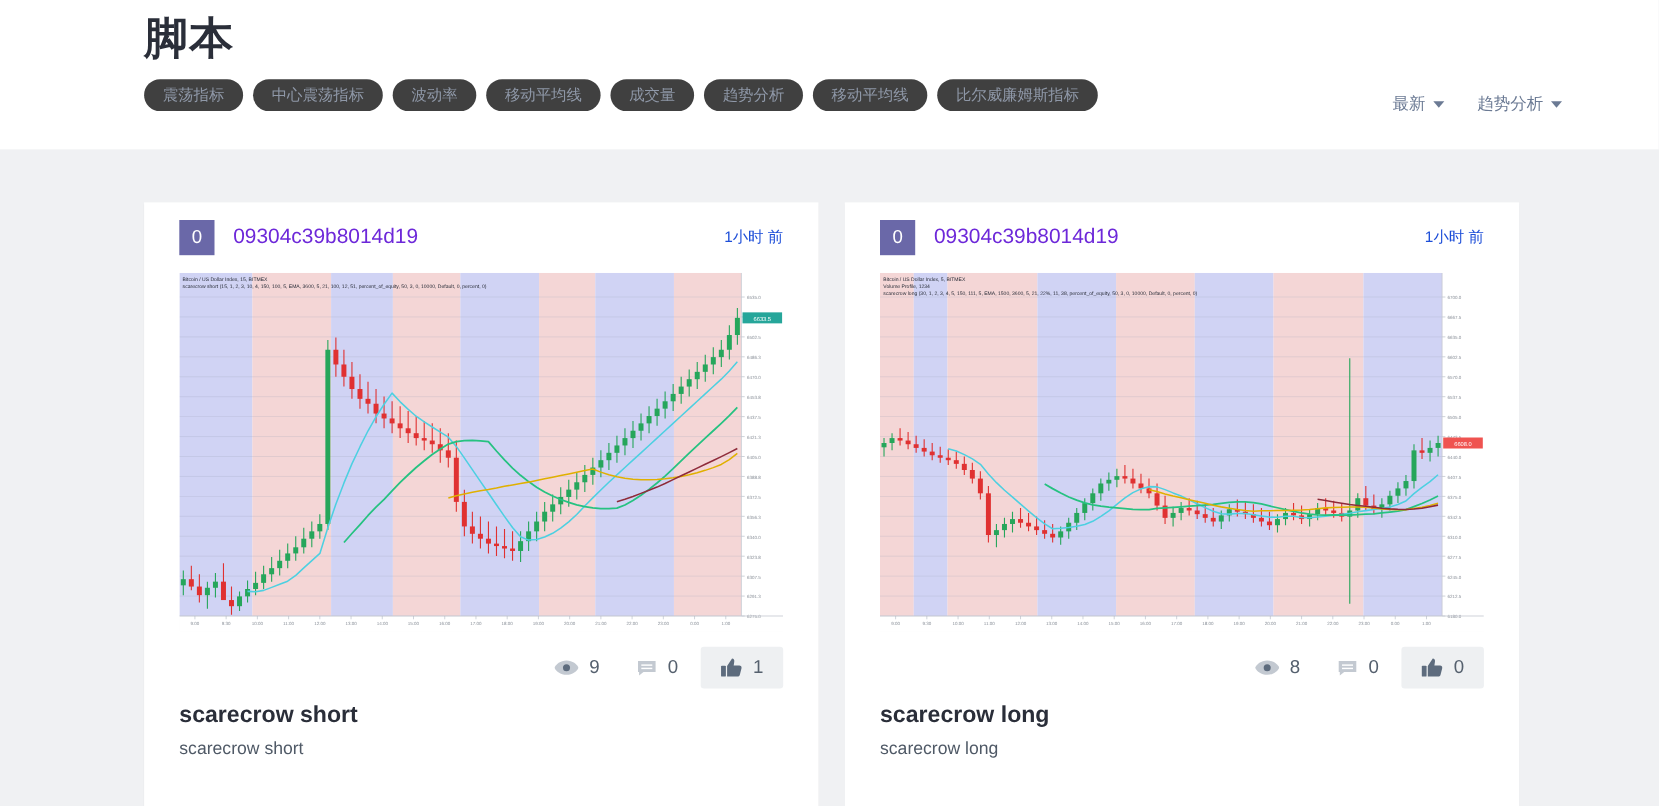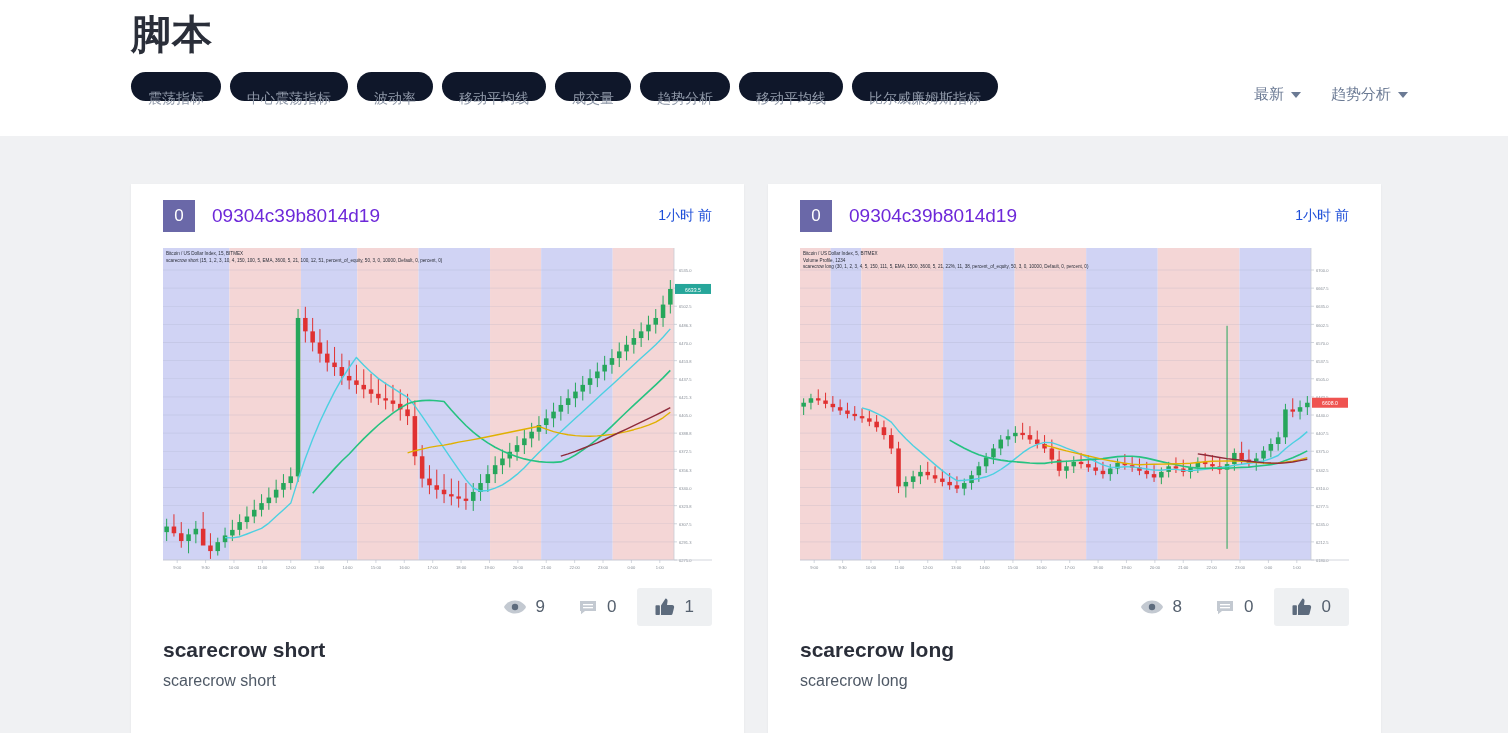--- a/index.html
+++ b/index.html
@@ -27,33 +27,33 @@
     letter-spacing: 1px;
   }
   .filter-row {
     position: absolute;
     left: 131px; top: 72px;
     display: flex;
     gap: 9px;
     align-items: center;
   }
   .pill {
-    background: #0f172a;
+    background: #404040;
     color: #8f98a8;
     border-radius: 16px;
     height: 29px;
     line-height: 29px;
-    padding: 12px 17px;
+    padding: 0 17px;
     font-size: 14px;
     cursor: pointer;
     white-space: nowrap;
   }
   .sort-row {
     position: absolute;
-    right: 100px; top: 85px;
+    right: 88px; top: 85px;
     display: flex;
     gap: 30px;
     align-items: center;
   }
   .sort-item {
     color: #6b7a94;
     font-size: 15px;
     cursor: pointer;
     display: flex;
     align-items: center;

